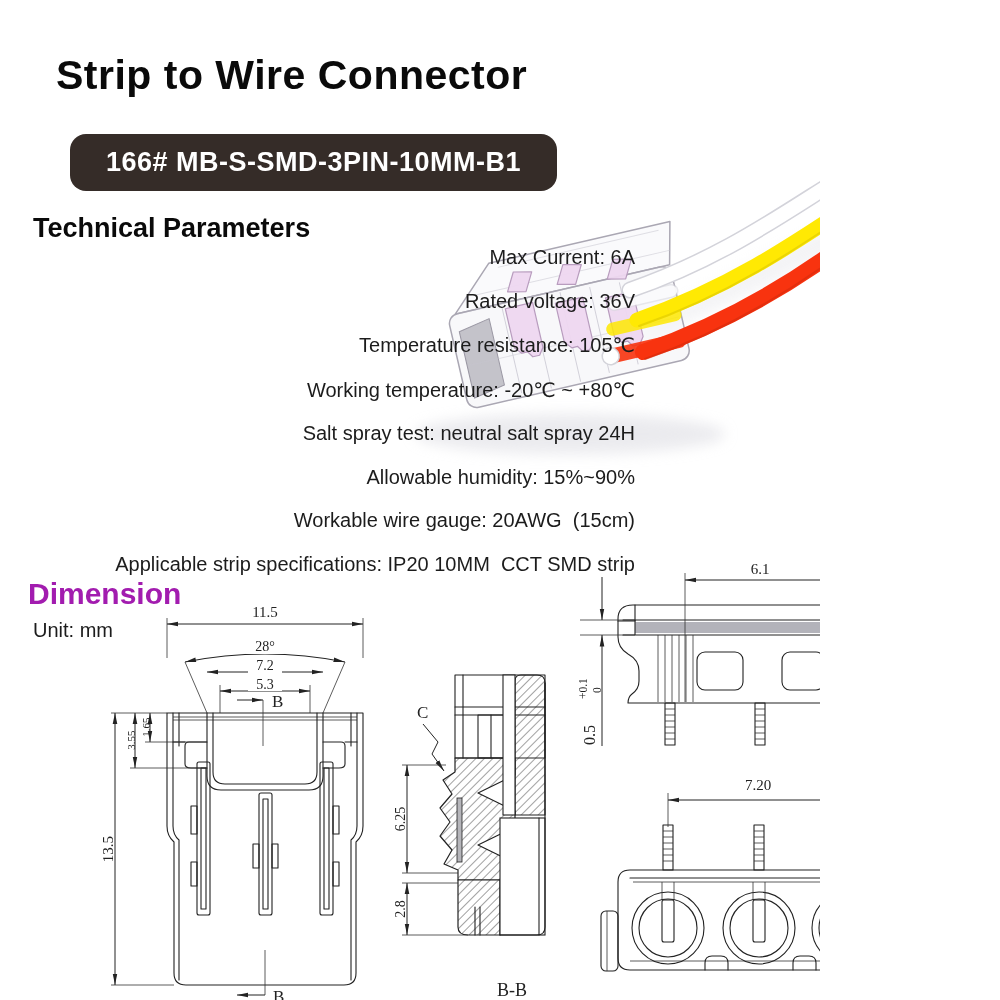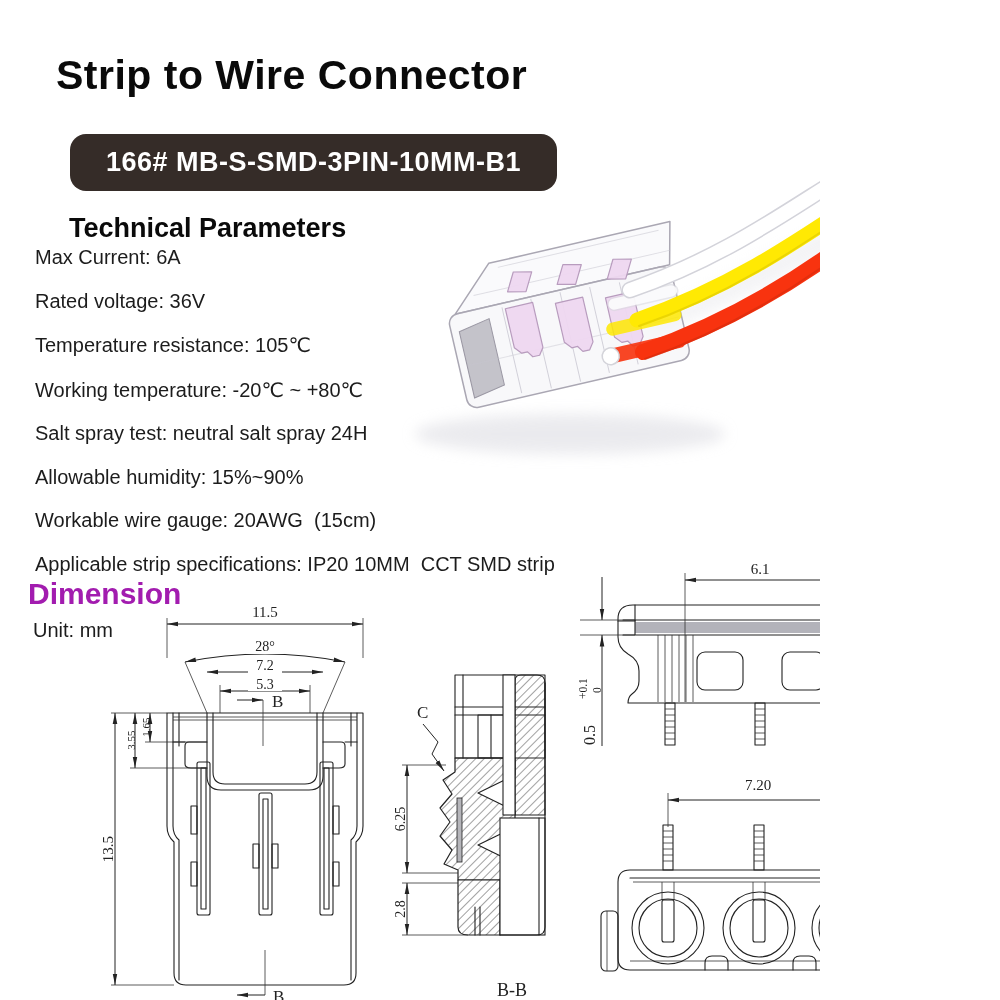--- a/index.html
+++ b/index.html
@@ -2,22 +2,22 @@
 <html><head>
 <meta charset="utf-8">
 <style>
   html,body{margin:0;padding:0;background:#fff;}
   #stage{position:relative;width:820px;height:1000px;background:#ffffff;overflow:hidden;
          font-family:"Liberation Sans","DejaVu Sans",sans-serif;color:#111;}
   .abs{position:absolute;}
   .page-title{left:56px;top:52px;font-size:41px;font-weight:700;letter-spacing:.5px;color:#0a0a0a;}
   .badge{left:70px;top:134px;background:#352c28;color:#fff;font-size:27px;font-weight:700;
          padding:13px 36px;border-radius:16px;z-index:5;letter-spacing:.5px;}
-  .tech-heading{left:33px;top:213px;font-size:27px;font-weight:700;color:#0a0a0a;margin-left:36px;}
-  .spec-list{left:35px;top:246px;width:600px;z-index:4;}
+  .tech-heading{left:33px;top:213px;font-size:27px;font-weight:700;color:#0a0a0a;}
+  .spec-list{left:35px;top:246px;width:600px;z-index:4;text-align:right;}
   .spec-line{font-size:20px;color:#1c1c1c;margin-bottom:20.5px;white-space:pre;}
   .dim-heading{left:28px;top:577px;font-size:30px;font-weight:700;color:#a21caf;}
   .dim-unit{left:33px;top:619px;font-size:20px;color:#1c1c1c;}
   svg{overflow:visible;}
   svg text{font-family:"Liberation Serif","DejaVu Serif",serif;fill:#222;}
   .ln{stroke:#222;stroke-width:1.1;fill:none;stroke-linejoin:round;stroke-linecap:round;}
   .thin{stroke:#333;stroke-width:0.8;fill:none;}
   .dimln{stroke:#222;stroke-width:1;fill:none;}
   .hatch{fill:url(#hat);stroke:#222;stroke-width:1.2;stroke-linejoin:round;}
   .wh{fill:#fff;stroke:#222;stroke-width:1.1;}

